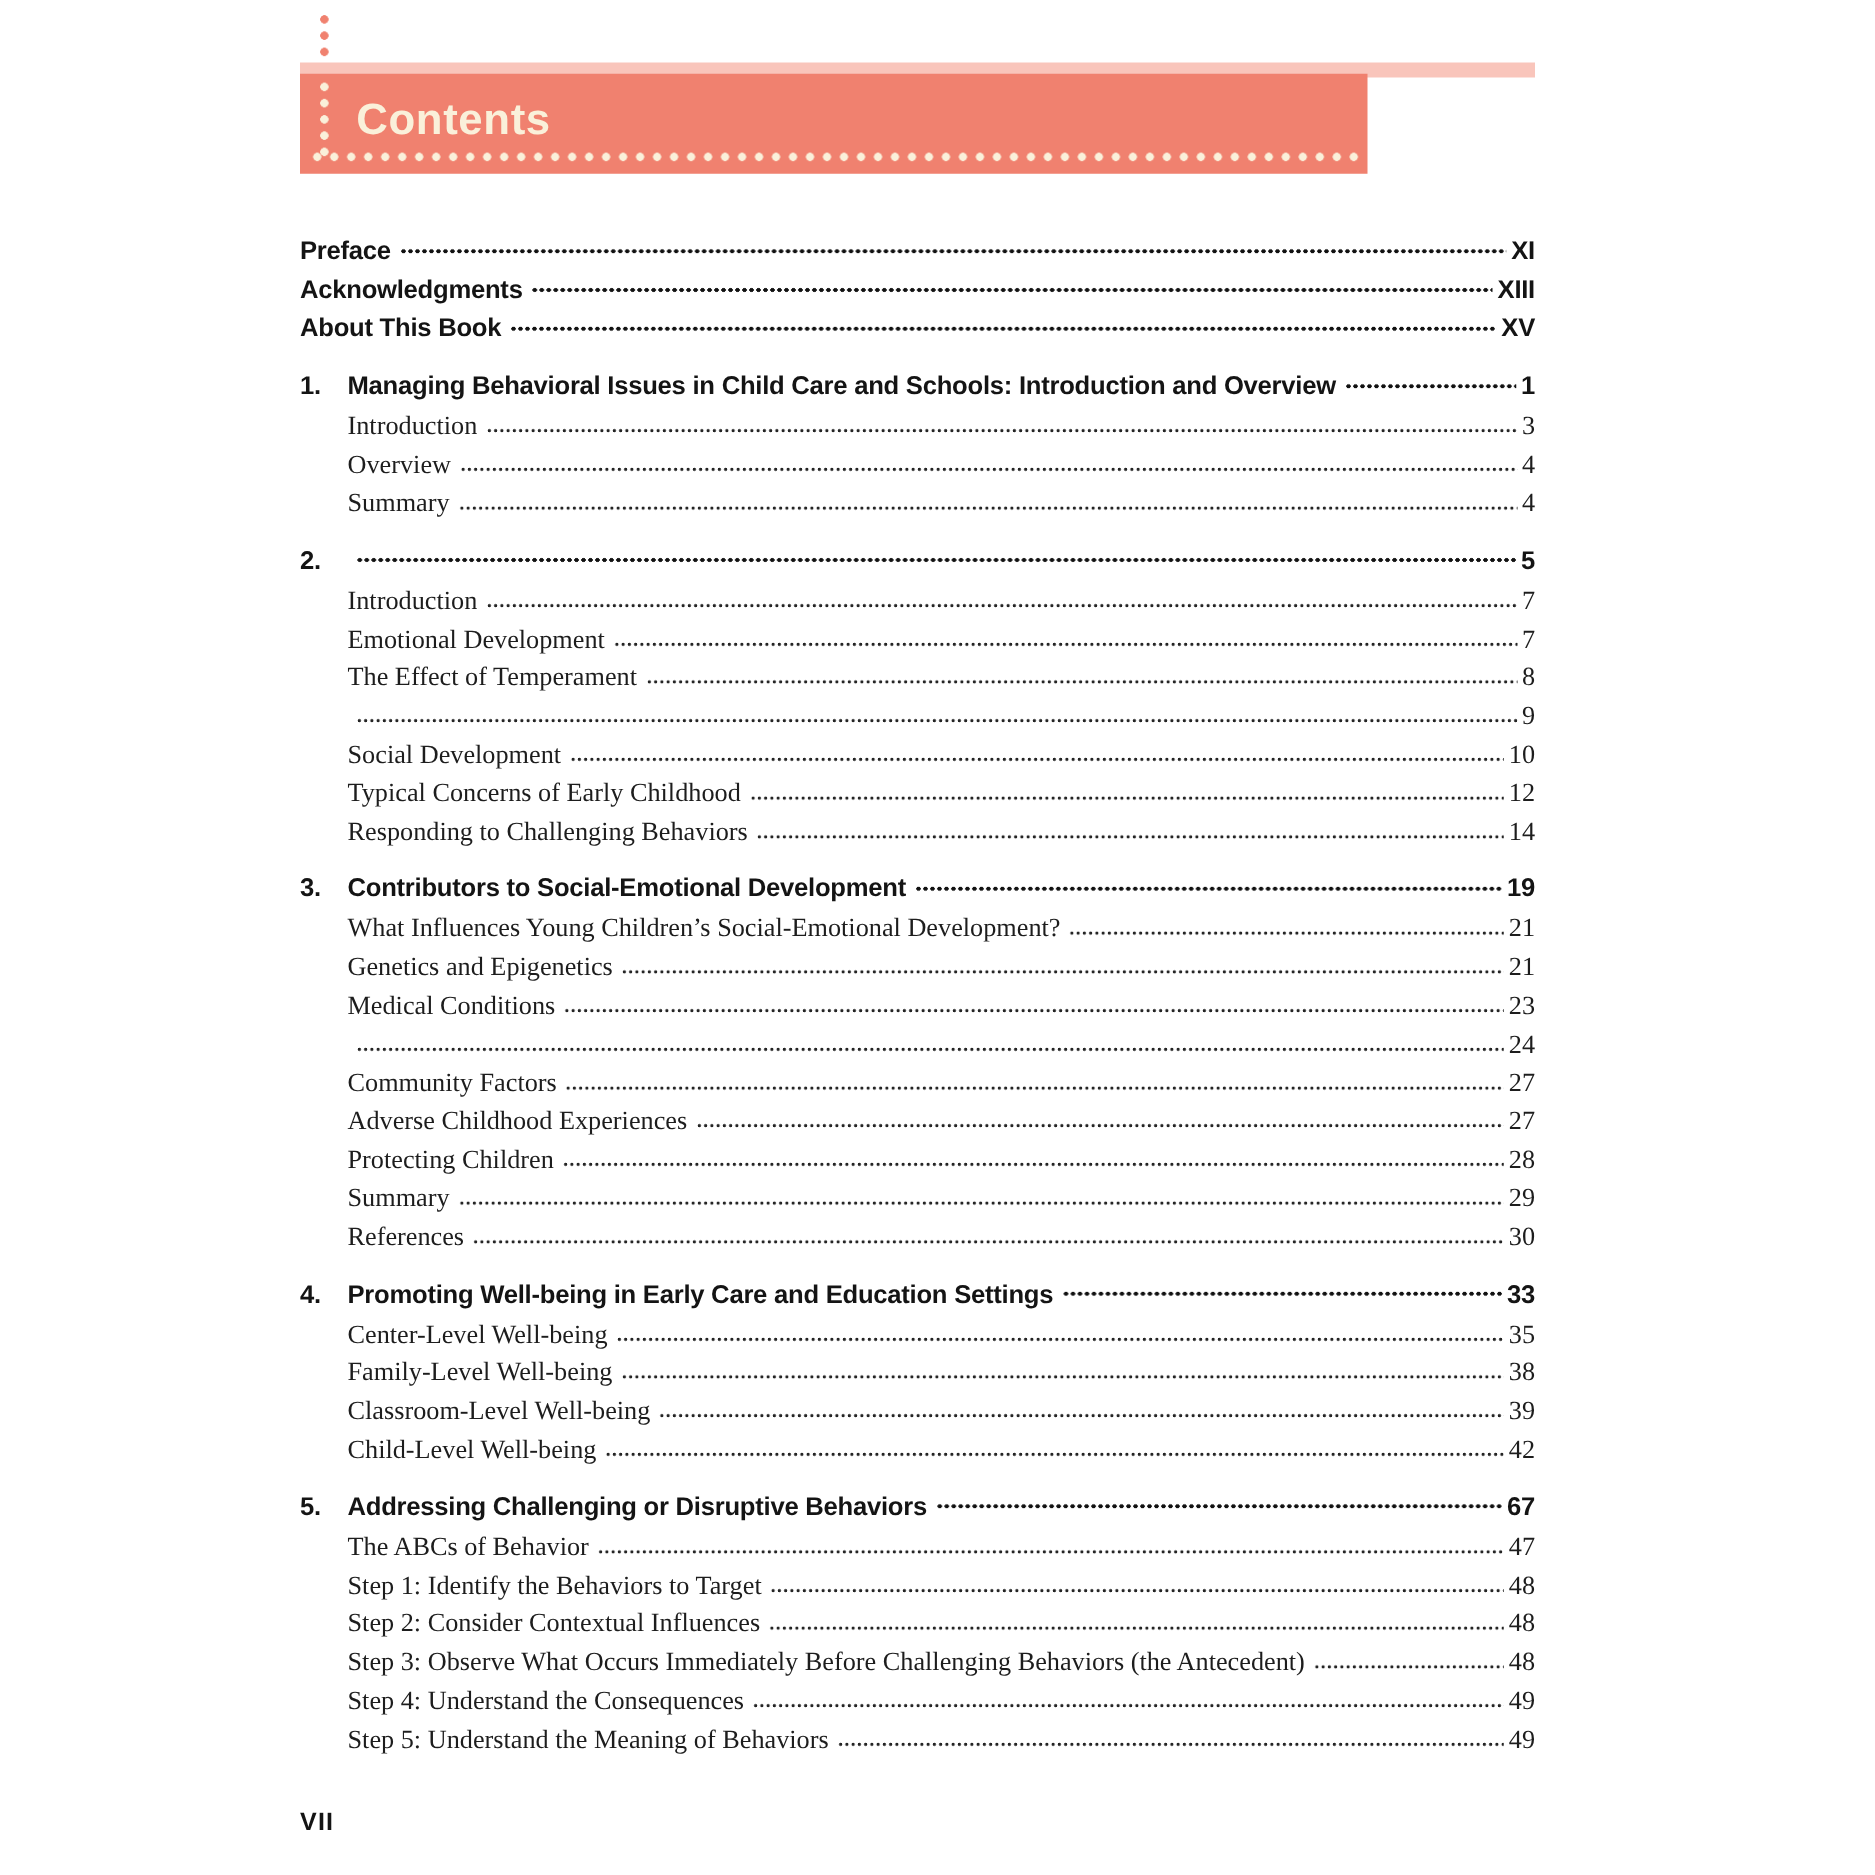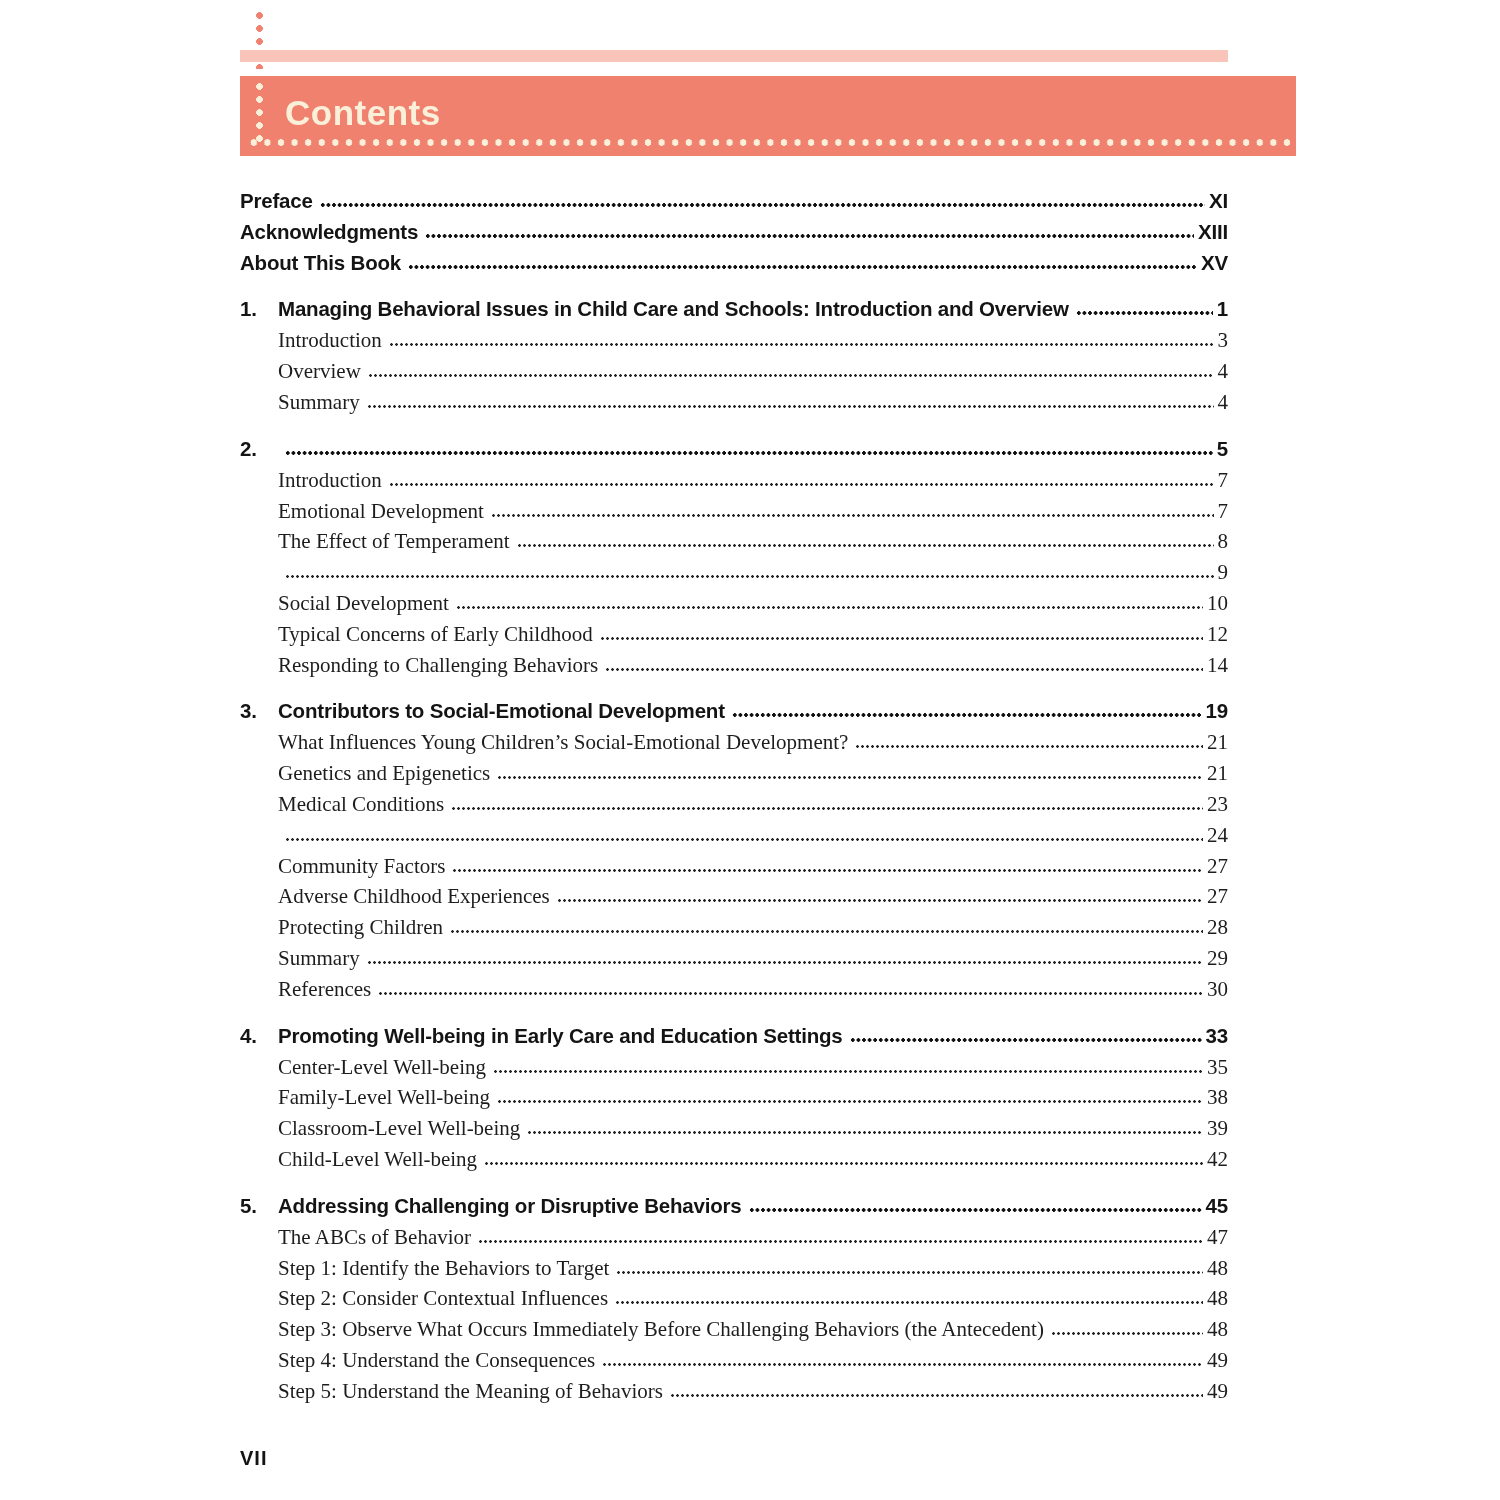--- a/index.html
+++ b/index.html
@@ -20,21 +20,21 @@
   .v-dots-top{
     position:absolute;left:253px;top:9px;width:13px;height:60px;
     background-image:radial-gradient(circle, var(--banner) 3.1px, transparent 3.5px);
     background-size:13px 13px;background-repeat:repeat-y;background-position:center top;
   }
   .pink-bar{
     position:absolute;left:240px;top:50px;width:988px;height:12px;
     background:var(--banner-light);
   }
   .banner{
-    position:absolute;left:240px;top:76px;width:1056px;height:80px;
+    position:absolute;left:240px;top:59px;width:854px;height:80px;
     background:var(--banner);
   }
   .v-dots-banner{
     position:absolute;left:13px;top:4px;width:13px;height:66px;
     background-image:radial-gradient(circle, var(--banner-text) 3.1px, transparent 3.5px);
     background-size:13px 13px;background-repeat:repeat-y;background-position:center top;
   }
   .banner-title{
     position:absolute;left:45px;top:17px;
     font-size:35px;font-weight:bold;letter-spacing:0.5px;color:var(--banner-text);
@@ -47,21 +47,21 @@
   
   .toc{
     position:absolute;left:240px;top:186px;width:988px;
   }
   .row{
     display:flex;align-items:baseline;height:30.8px;line-height:30.8px;
     white-space:nowrap;
   }
   .row.bold{
     font-family:"Liberation Sans", sans-serif;font-weight:bold;
-    font-size:20.5px;letter-spacing:-0.2px;color:var(--ink);
+    font-size:20.5px;letter-spacing:-0.2px;color:var(--ink);align-items:center;
   }
   .row.head{
     height:33px;line-height:33px;margin-top:14px;
   }
   .row.sub{
     font-family:"Liberation Serif", serif;font-size:21px;color:var(--serif-ink);
     padding-left:38px;
     justify-content:space-between;
   }
   .ch-num{flex:0 0 38px;}
@@ -250,21 +250,21 @@
       </div>
       <div class="row sub">
         <span class="lbl">Child-Level Well-being</span>
         <span class="leader ls"></span>
         <span class="pg">42</span>
       </div>
       <div class="row bold head">
         <span class="ch-num">5.</span>
         <span class="lbl">Addressing Challenging or Disruptive Behaviors</span>
         <span class="leader lb"></span>
-        <span class="pg">45</span>
+        <span class="pg">67</span>
       </div>
       <div class="row sub">
         <span class="lbl">The ABCs of Behavior</span>
         <span class="leader ls"></span>
         <span class="pg">47</span>
       </div>
       <div class="row sub">
         <span class="lbl">Step 1: Identify the Behaviors to Target</span>
         <span class="leader ls"></span>
         <span class="pg">48</span>

